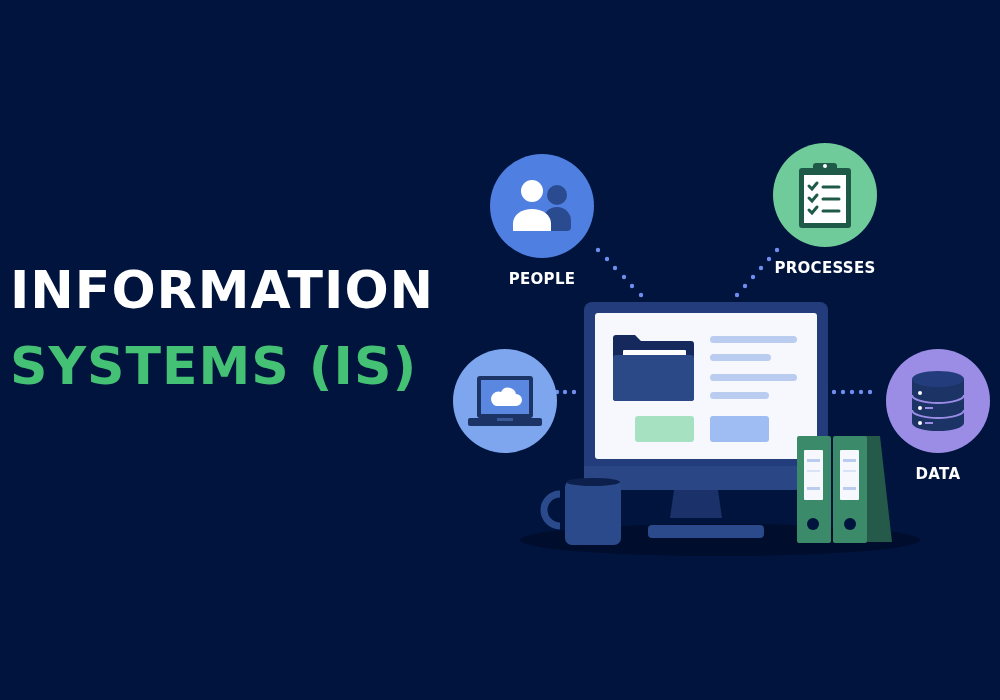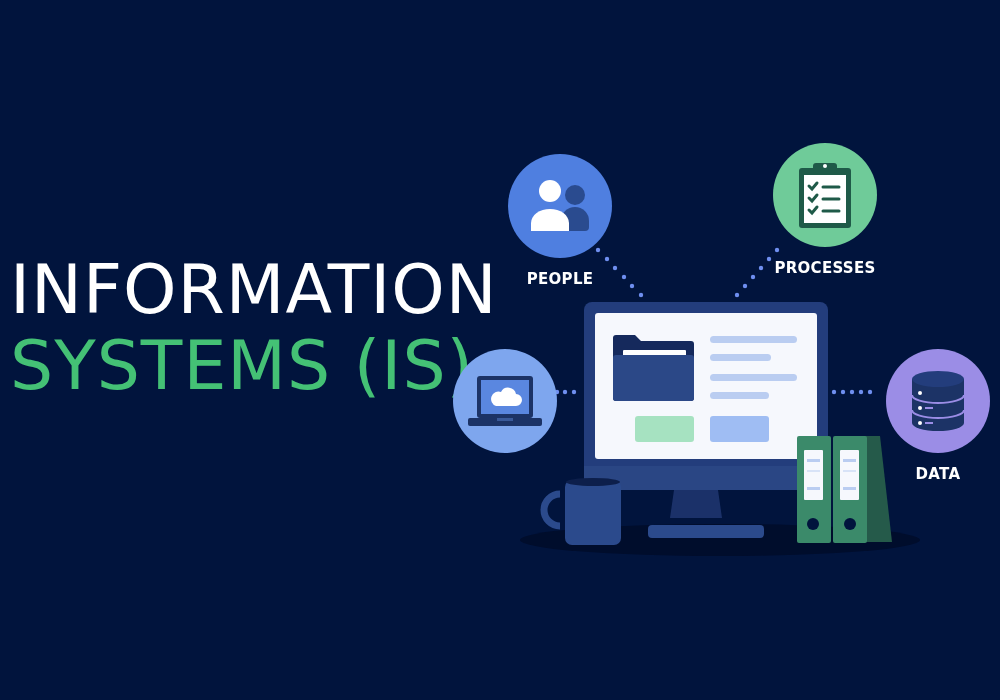--- a/index.html
+++ b/index.html
@@ -4,37 +4,37 @@
 <style>
   html, body { margin: 0; padding: 0; }
   body {
     width: 1000px; height: 700px; overflow: hidden;
     background: #01143d;
     font-family: "DejaVu Sans", "Liberation Sans", sans-serif;
     position: relative;
   }
   .title {
     position: absolute; left: 10px; top: 252px;
-    font-weight: normal; letter-spacing: 1px;
-    line-height: 76px; font-size: 68px;
+    font-weight: bold; letter-spacing: 1px;
+    line-height: 76px; font-size: 52px;
   }
   .title .l1 { color: #ffffff; display: block; }
   .title .l2 { color: #44c175; display: block; }
 
   .node { position: absolute; text-align: center; }
   .node .circle {
     width: 104px; height: 104px; border-radius: 50%;
     display: flex; align-items: center; justify-content: center;
     margin: 0 auto;
   }
   .node .label {
     color: #ffffff; font-weight: bold; font-size: 15px;
     margin-top: 12px; letter-spacing: 0.3px;
   }
-  #node-people { left: 508px; top: 154px; width: 104px; }
+  #node-people { left: 490px; top: 154px; width: 104px; }
   #node-people .circle { background: #4f7fe0; }
   #node-processes { left: 740px; top: 143px; width: 170px; }
   #node-processes .circle { background: #6fcb99; }
   #node-technology { left: 420px; top: 349px; width: 170px; }
   #node-technology .circle { background: #7ea6ee; }
   #node-data { left: 853px; top: 349px; width: 170px; }
   #node-data .circle { background: #9b8de6; }
 
   svg { display: block; }
   .scene { position: absolute; left: 0; top: 0; }

